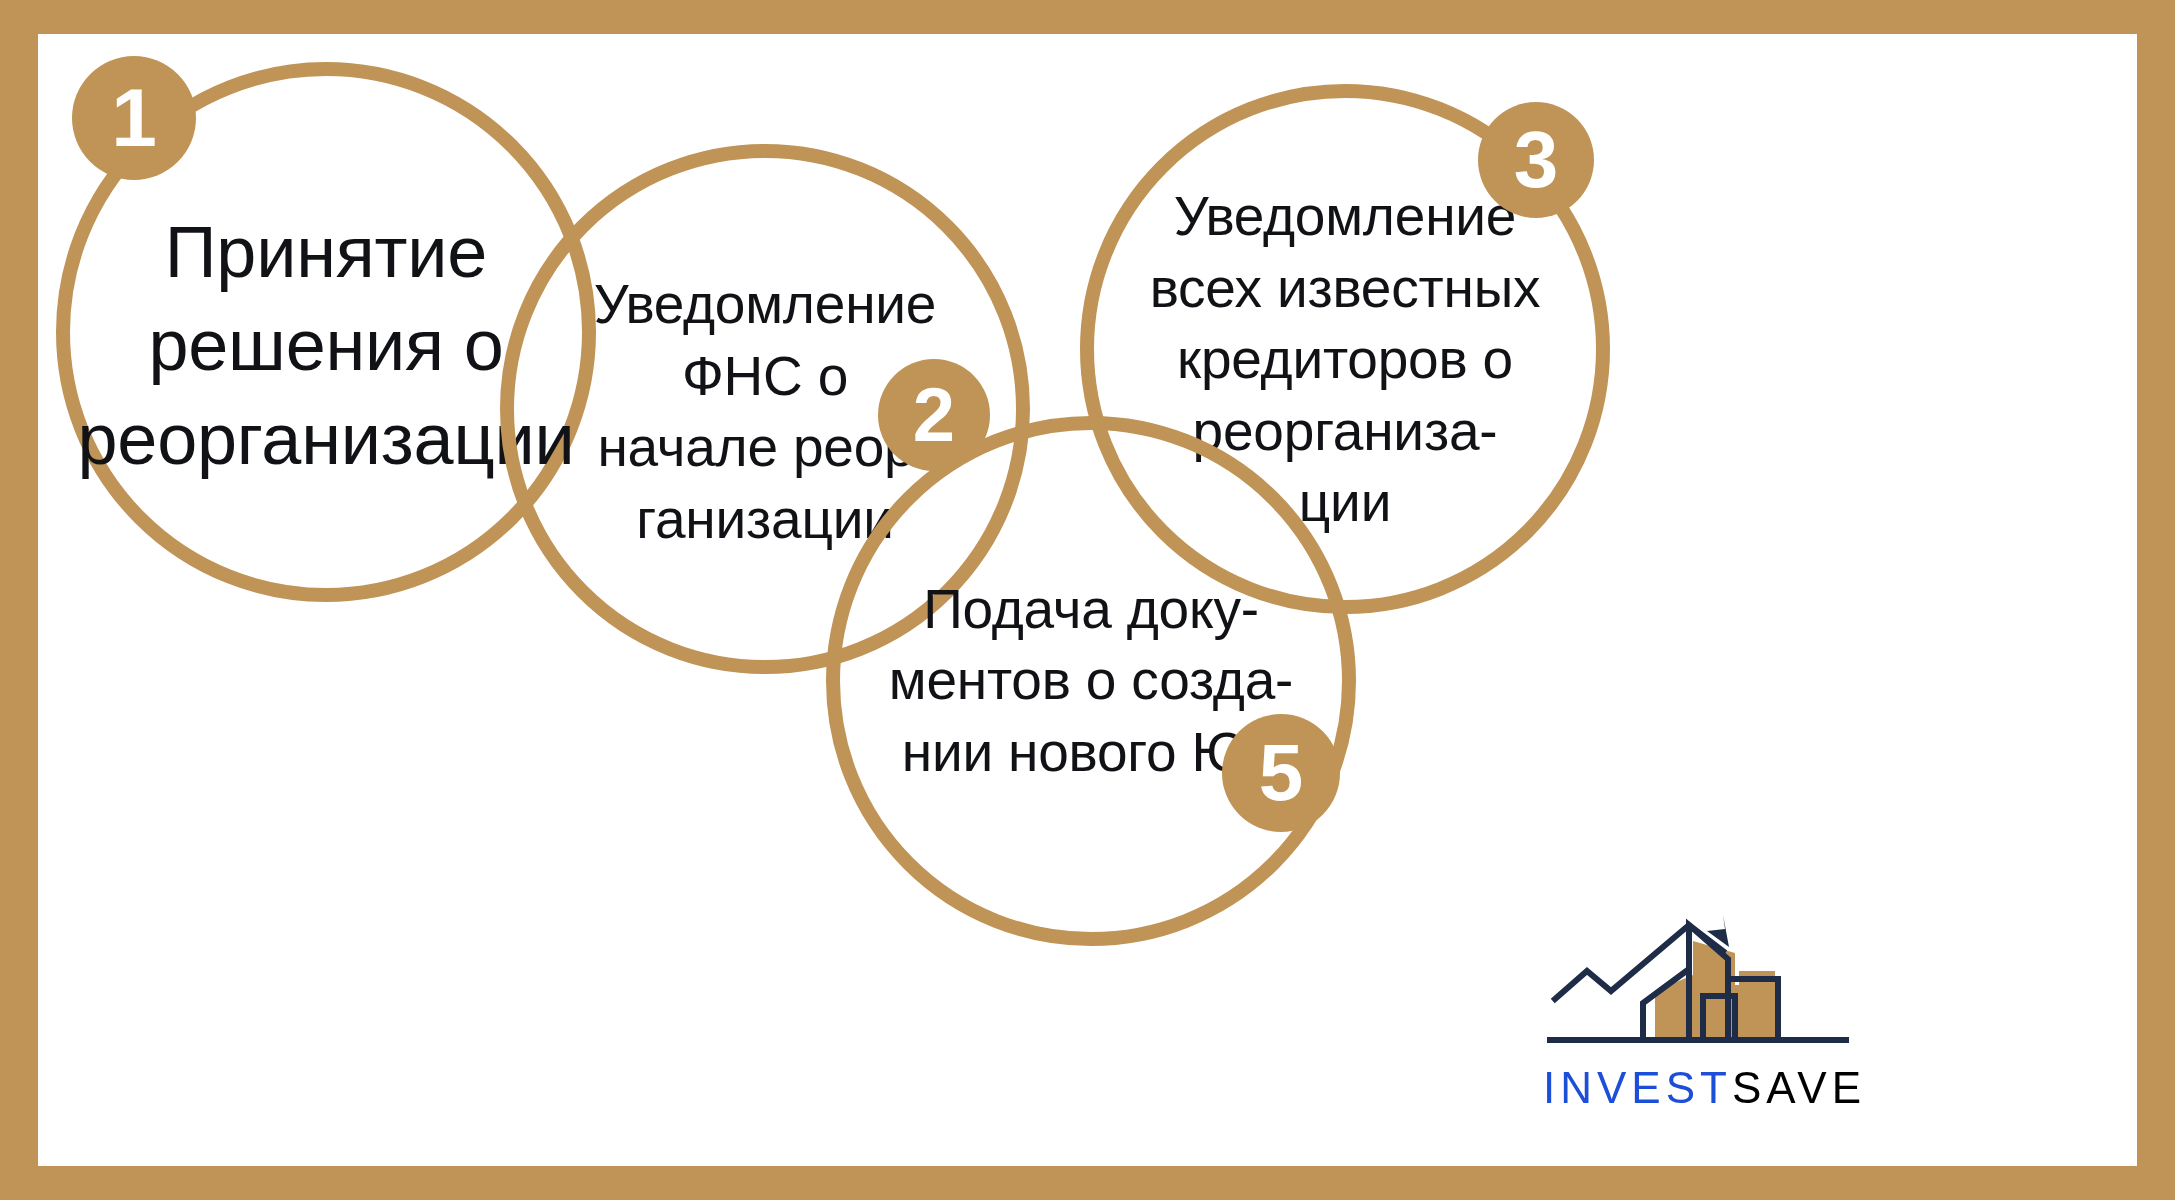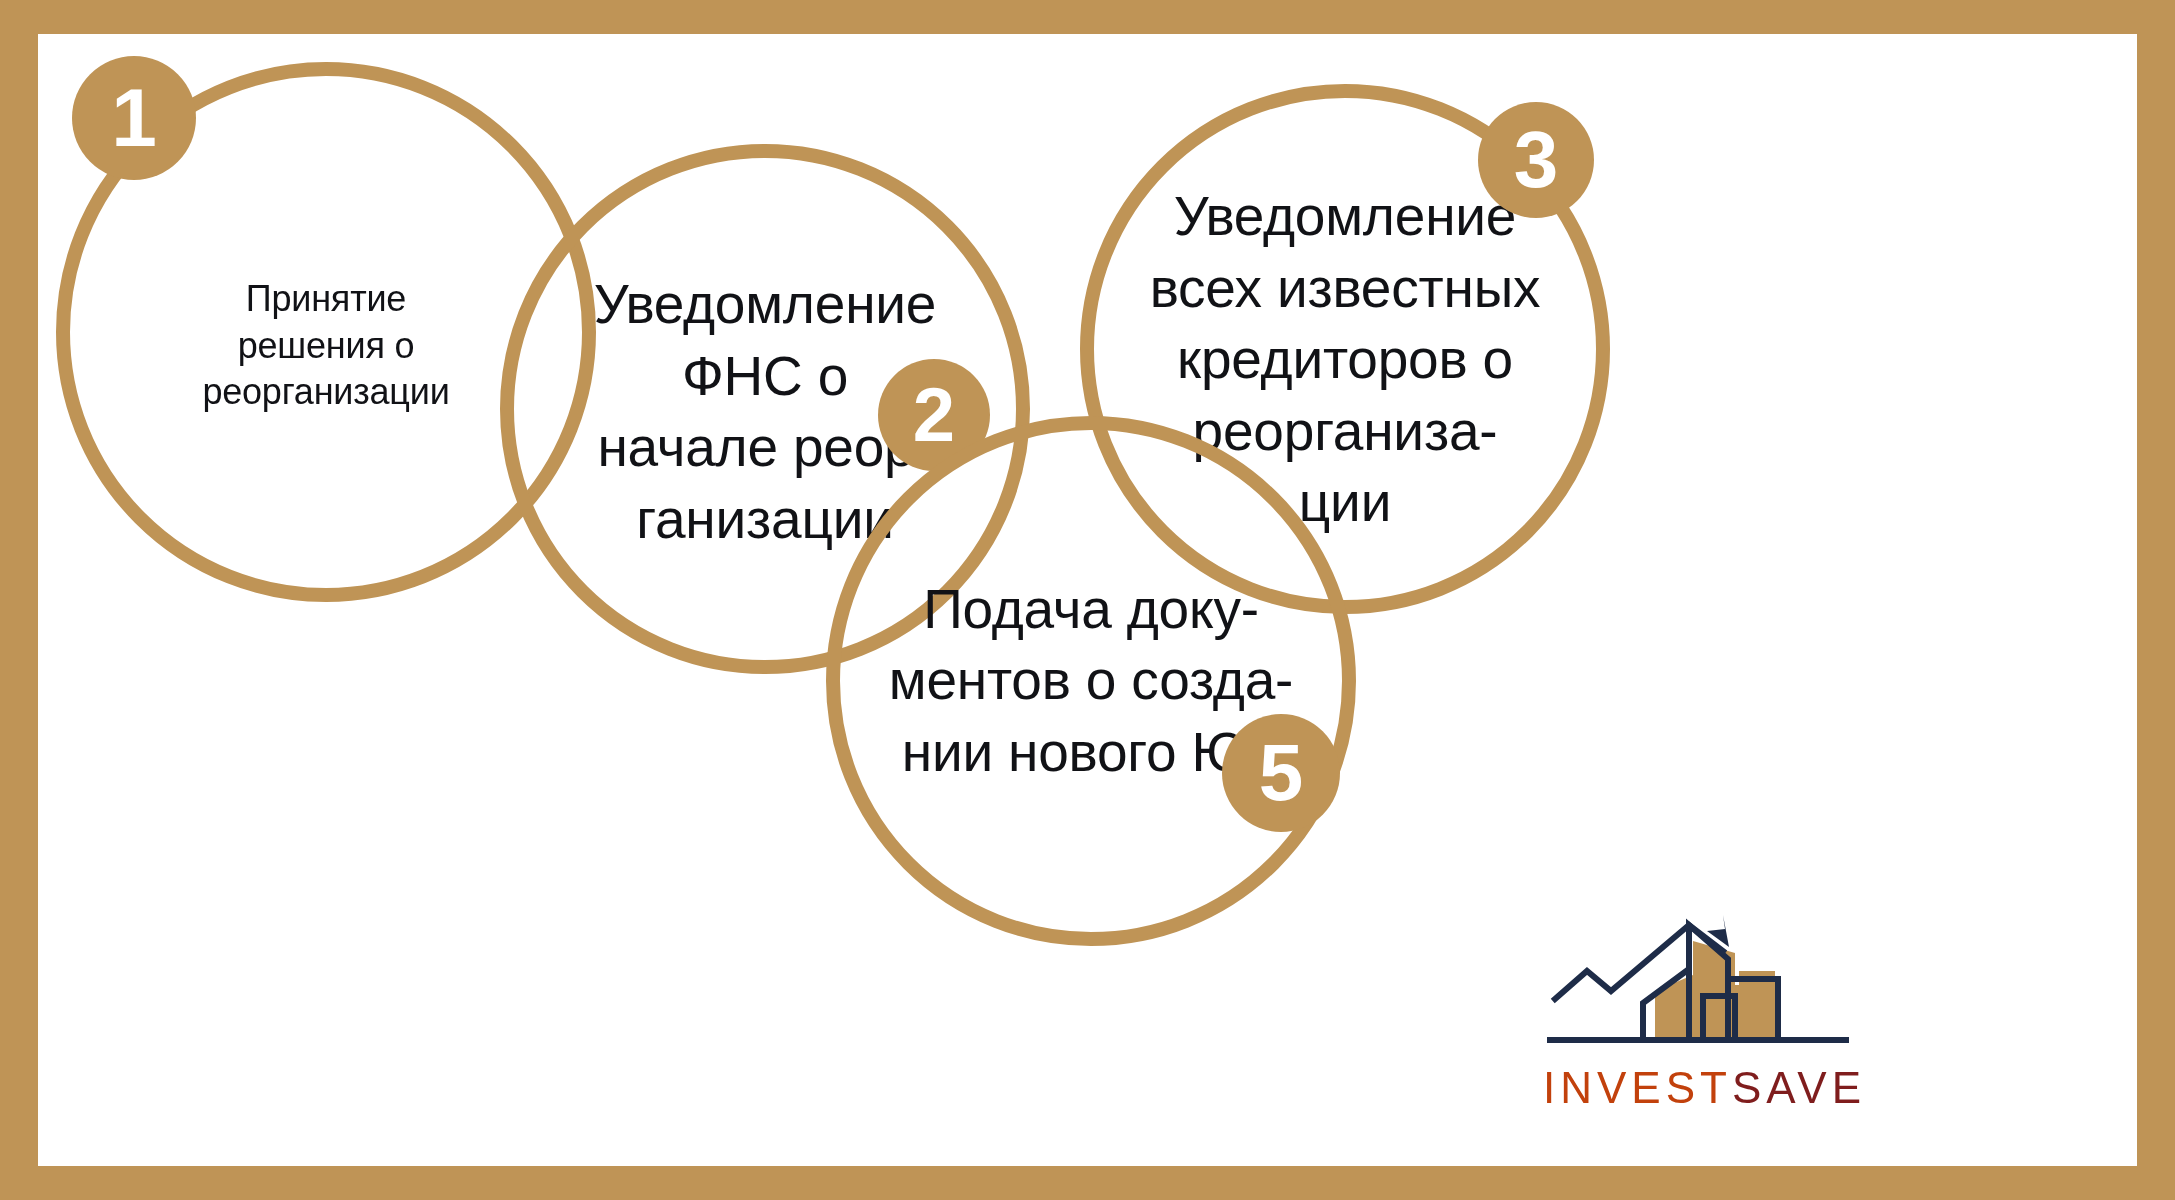--- a/index.html
+++ b/index.html
@@ -74,21 +74,21 @@
     display: flex;
     align-items: center;
     justify-content: center;
     font-weight: 700;
     line-height: 1;
   }
 
   
   #step-1 { left: 18px;   top: 28px;   width: 540px; height: 540px; }
   #step-1 .ring { width: 540px; height: 540px; border-width: 14px; }
-  #step-1 .step-label { font-size: 36px; padding-top: 28px; }
+  #step-1 .step-label { font-size: 72px; padding-top: 28px; }
   #step-1 .badge { left: 16px; top: -6px; width: 124px; height: 124px; font-size: 82px; }
 
   #step-2 { left: 462px;  top: 110px;  width: 530px; height: 530px; }
   #step-2 .ring { width: 530px; height: 530px; border-width: 14px; }
   #step-2 .step-label { font-size: 55px; padding-top: 6px; }
   #step-2 .badge { left: 378px; top: 215px; width: 112px; height: 112px; font-size: 76px; }
 
   #step-3 { left: 1042px; top: 50px;   width: 530px; height: 530px; }
   #step-3 .ring { width: 530px; height: 530px; border-width: 14px; }
   #step-3 .step-label { font-size: 55px; padding-top: 22px; }
@@ -114,22 +114,22 @@
   }
   #logo-mark { display: block; width: 310px; height: 152px; }
   #logo-word {
     margin-top: 2px;
     text-align: center;
     font-size: 44px;
     letter-spacing: 5px;
     font-weight: 400;
     white-space: nowrap;
   }
-  #logo-word .invest { color: #c2410c; }
-  #logo-word .save   { color: #7f1d1d; }
+  #logo-word .invest { color: #1d4ed8; }
+  #logo-word .save   { color: #000000; }
 </style>
 </head>
 <body>
 
 <div id="poster">
   <div id="canvas">
 
     <div class="step" id="step-1">
       <div class="ring"></div>
       <div class="step-label">Принятие

